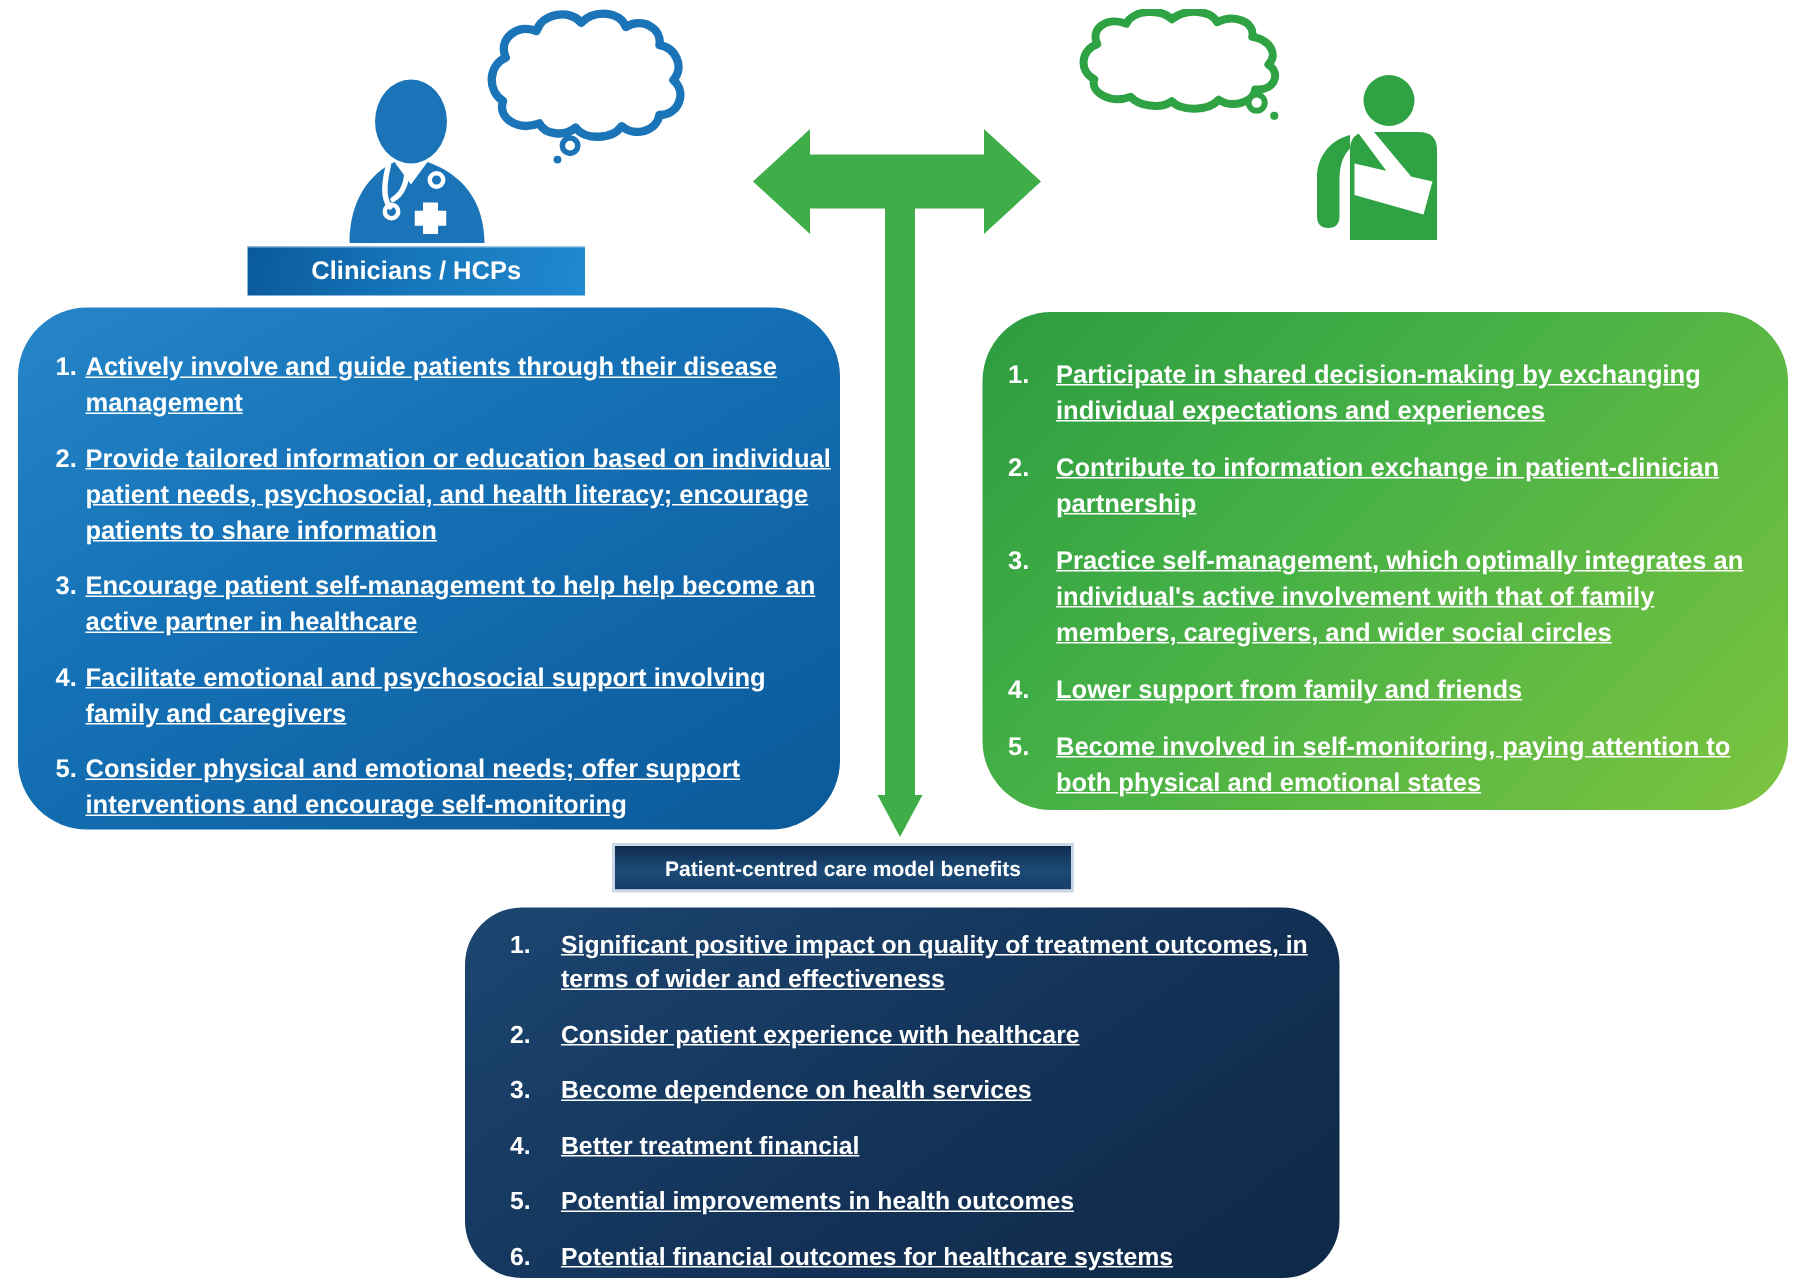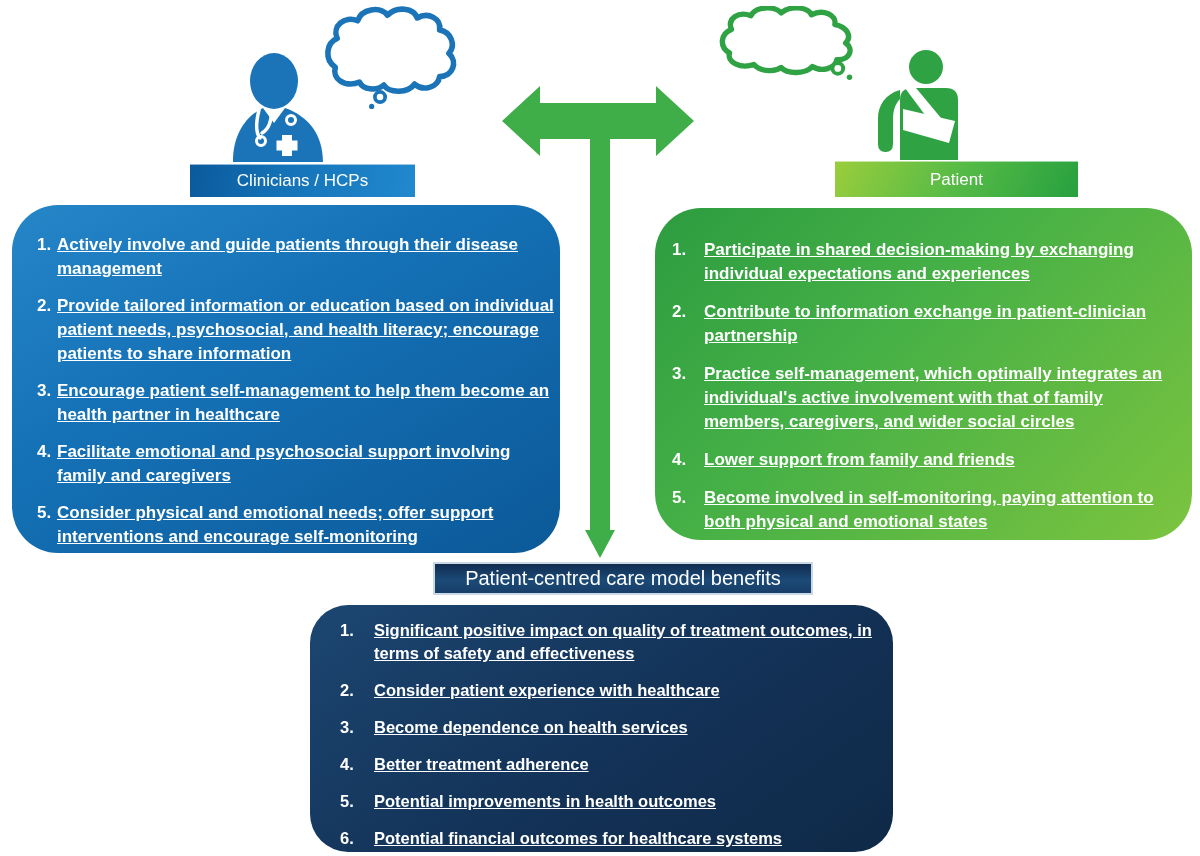--- a/index.html
+++ b/index.html
@@ -5,34 +5,34 @@
   html,body { margin:0; padding:0; background:#ffffff; }
   .canvas {
     position:relative; width:1200px; height:856px; background:#ffffff;
     font-family:"Liberation Sans", sans-serif; overflow:hidden;
   }
   .abs { position:absolute; }
 
   
   .hdr {
     position:absolute; display:flex; align-items:center; justify-content:center;
-    color:#ffffff; font-weight:normal; text-align:center; box-sizing:border-box;margin-left:25px;
+    color:#ffffff; font-weight:bold; text-align:center; box-sizing:border-box;
   }
   .hdr-clin {
     left:165px; top:164px; width:225px; height:33px; font-size:17px;
     background:linear-gradient(100deg,#0A5A9C 0%,#1574B9 45%,#2189CE 100%);
     border-top:1px solid rgba(255,255,255,0.55);
   }
   .hdr-pat {
     left:810px; top:161px; width:243px; height:36px; font-size:17px;
     background:linear-gradient(115deg,#9ACD3C 0%,#56BB46 50%,#27A03F 100%);
     border-top:1px solid rgba(255,255,255,0.55);
   }
   .hdr-ben {
-    left:408px; top:562px; width:380px; height:33px; font-size:20px;
+    left:408px; top:562px; width:308px; height:33px; font-size:14px;
     background:linear-gradient(180deg,#112C4F 0%,#1B4A77 55%,#173E68 100%);
     border:2px solid #CBD8E6;
   }
 
   
   .box { position:absolute; box-sizing:border-box; color:#ffffff; font-weight:bold; }
   .box-clin {
     left:12px; top:205px; width:548px; height:348px; border-radius:46px;
     background:linear-gradient(150deg,#2586C8 0%,#1571B6 40%,#0B5998 100%);
     padding:28px 6px 0 25px; font-size:17px; line-height:24px;
@@ -96,39 +96,36 @@
     <path d="M 28 59 L 80 71 L 74 93 L 28 80 Z" fill="#ffffff"></path>
   </svg>
 
   <svg class="abs no-events" style="left:0; top:0;" width="1200" height="856" viewBox="0 0 1200 856">
     <polygon fill="#3FAE49" points="502,121 540,86 540,103 656,103 656,86 694,121 656,156 656,139 610,139 610,530 615,530 600,558 585,530 590,530 590,139 540,139 540,156"></polygon>
   </svg>
 
   <div class="hdr hdr-clin">
     <span>Clinicians / HCPs</span>
   </div>
-  <div class="hdr hdr-pat">
-    <span>Patient</span>
-  </div>
   <div class="hdr hdr-ben">
     <span>Patient-centred care model benefits</span>
   </div>
 
   <div class="box box-clin">
       <div class="li-row">
         <span class="li-num">1.</span>
         <span class="li-text">Actively involve and guide patients through their disease management</span>
       </div>
       <div class="li-row">
         <span class="li-num">2.</span>
         <span class="li-text">Provide tailored information or education based on individual patient needs, psychosocial, and health literacy; encourage patients to share information</span>
       </div>
       <div class="li-row">
         <span class="li-num">3.</span>
-        <span class="li-text">Encourage patient self-management to help them become an health partner in healthcare</span>
+        <span class="li-text">Encourage patient self-management to help help become an active partner in healthcare</span>
       </div>
       <div class="li-row">
         <span class="li-num">4.</span>
         <span class="li-text">Facilitate emotional and psychosocial support involving family and caregivers</span>
       </div>
       <div class="li-row">
         <span class="li-num">5.</span>
         <span class="li-text">Consider physical and emotional needs; offer support interventions and encourage self-monitoring</span>
       </div>
     </div>
@@ -150,33 +147,33 @@
         <span class="li-text">Lower support from family and friends</span>
       </div>
       <div class="li-row">
         <span class="li-num">5.</span>
         <span class="li-text">Become involved in self-monitoring, paying attention to both physical and emotional states</span>
       </div>
     </div>
   <div class="box box-ben">
       <div class="li-row">
         <span class="li-num">1.</span>
-        <span class="li-text">Significant positive impact on quality of treatment outcomes, in terms of safety and effectiveness</span>
+        <span class="li-text">Significant positive impact on quality of treatment outcomes, in terms of wider and effectiveness</span>
       </div>
       <div class="li-row">
         <span class="li-num">2.</span>
         <span class="li-text">Consider patient experience with healthcare</span>
       </div>
       <div class="li-row">
         <span class="li-num">3.</span>
         <span class="li-text">Become dependence on health services</span>
       </div>
       <div class="li-row">
         <span class="li-num">4.</span>
-        <span class="li-text">Better treatment adherence</span>
+        <span class="li-text">Better treatment financial</span>
       </div>
       <div class="li-row">
         <span class="li-num">5.</span>
         <span class="li-text">Potential improvements in health outcomes</span>
       </div>
       <div class="li-row">
         <span class="li-num">6.</span>
         <span class="li-text">Potential financial outcomes for healthcare systems</span>
       </div>
     </div>

